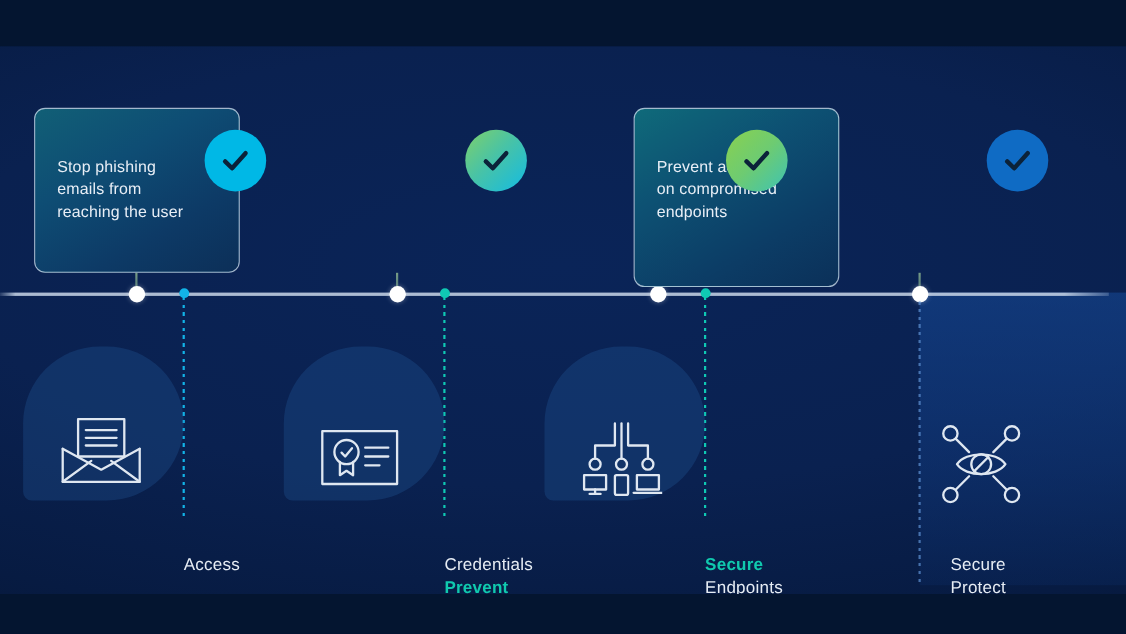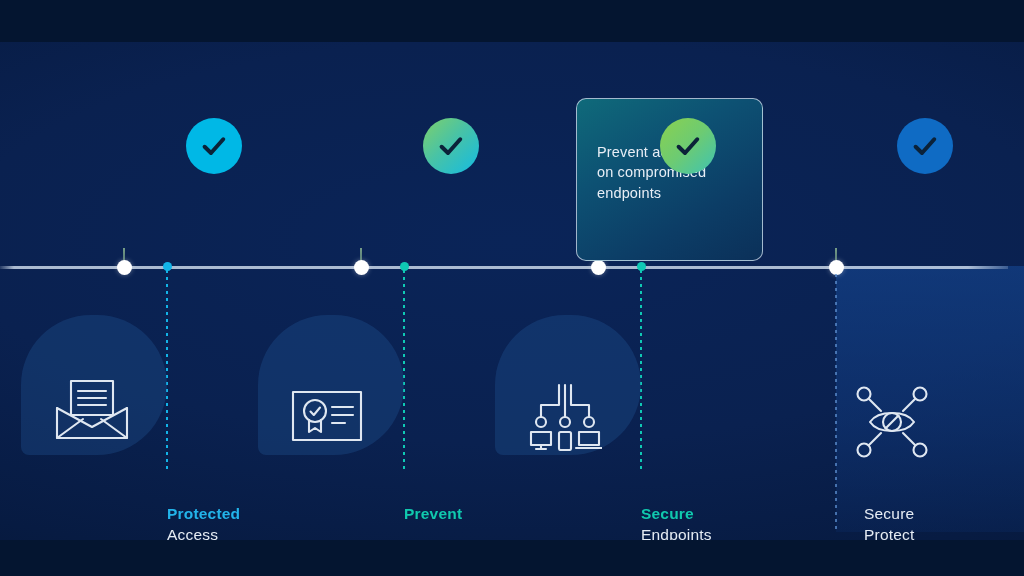--- a/index.html
+++ b/index.html
@@ -122,20 +122,25 @@
 <body>
 
 <div id="slide">
 
   <div class="stage">
 
     <div class="col-panel"></div>
 
     <div class="axis"></div>
 
+    <div class="card c1" style="left:31px; top:56px; width:187px; height:150px;">
+      <span>Stop phishing
+emails from
+reaching the user</span>
+    </div>
     <div class="badge" style="left:186px; top:76px; background:#00b8e6;">
       <svg viewBox="0 0 24 24" fill="none">
         <path d="M4.5 12.6 L9.6 17.6 L19.4 6.6" stroke="#0b2239" stroke-width="3.2" stroke-linecap="round" stroke-linejoin="round"></path>
       </svg>
     </div>
     <div class="stem" style="left:124px; top:206px; height:20px;"></div>
     <div class="axis-dot" style="left:124px;"></div>
     <div class="tick-dot" style="left:167px; background:#12b4e8;"></div>
     <div class="dotted" style="left:167px; background:repeating-linear-gradient(180deg,#12b4e8 0 3px,transparent 3px 7px);"></div>
 
@@ -145,21 +150,20 @@
         <rect x="18" y="4" width="42" height="34"></rect>
         <line x1="25" y1="14" x2="53" y2="14"></line>
         <line x1="25" y1="21" x2="53" y2="21"></line>
         <line x1="25" y1="28" x2="53" y2="28"></line>
         <path d="M4 31 L39 50 L74 31"></path>
         <path d="M4 31 L4 61 L74 61 L74 31"></path>
         <path d="M4 61 L30 42 M74 61 L48 42"></path>
       </svg>
     </div>
     <div class="label" style="left:167px; top:461px; width:150px;">
-      <span class="hi" style="color:#22b4ea;">Protected</span>
       <span class="pl" style="color:#e6ecf4;">Access</span>
     </div>
 
     <div class="badge" style="left:423px; top:76px; background:linear-gradient(135deg,#7fd06a 0%,#49c3a5 45%,#13bbe4 100%);">
       <svg viewBox="0 0 24 24" fill="none">
         <path d="M4.5 12.6 L9.6 17.6 L19.4 6.6" stroke="#0b2239" stroke-width="3.2" stroke-linecap="round" stroke-linejoin="round"></path>
       </svg>
     </div>
     <div class="stem" style="left:361px; top:206px; height:20px;"></div>
     <div class="axis-dot" style="left:361px;"></div>
@@ -172,20 +176,21 @@
         <rect x="3" y="4" width="68" height="48"></rect>
         <circle cx="25" cy="23" r="11"></circle>
         <path d="M20.5 23.5 L23.8 27 L30 19.5"></path>
         <path d="M19 32 L19 44 L25 40 L31 44 L31 32"></path>
         <line x1="42" y1="19" x2="63" y2="19"></line>
         <line x1="42" y1="27" x2="63" y2="27"></line>
         <line x1="42" y1="35" x2="55" y2="35"></line>
       </svg>
     </div>
     <div class="label" style="left:404px; top:461px; width:150px;">
+      <span class="pl" style="color:#e6ecf4;">Credentials</span>
       <span class="hi" style="color:#10c9ae;">Prevent</span>
     </div>
 
     <div class="card c3" style="left:528px; top:56px; width:187px; height:163px;margin-left:48px;">
       <span>Prevent access
 on compromised
 endpoints</span>
     </div>
     <div class="badge" style="left:660px; top:76px; background:linear-gradient(135deg,#8ad14f 0%,#6dcb72 50%,#3ec3b4 100%);">
       <svg viewBox="0 0 24 24" fill="none">

